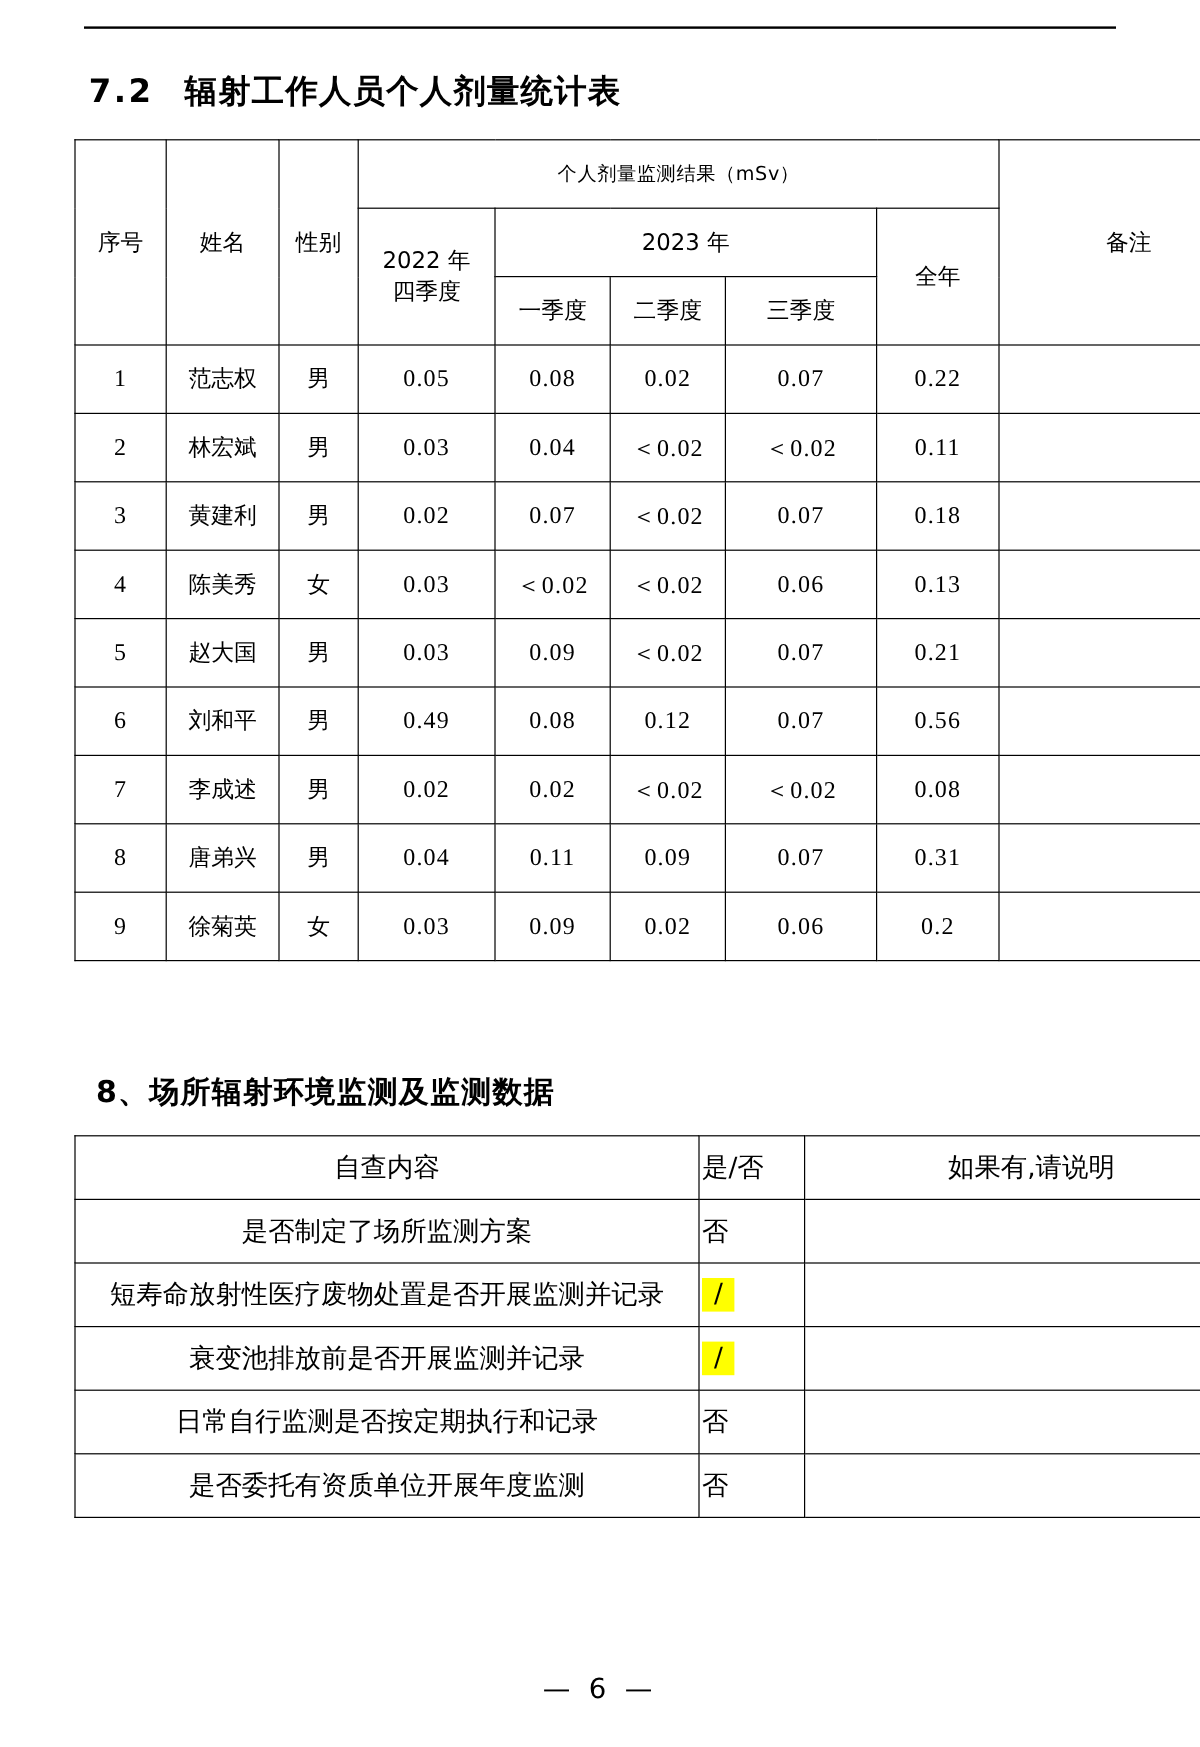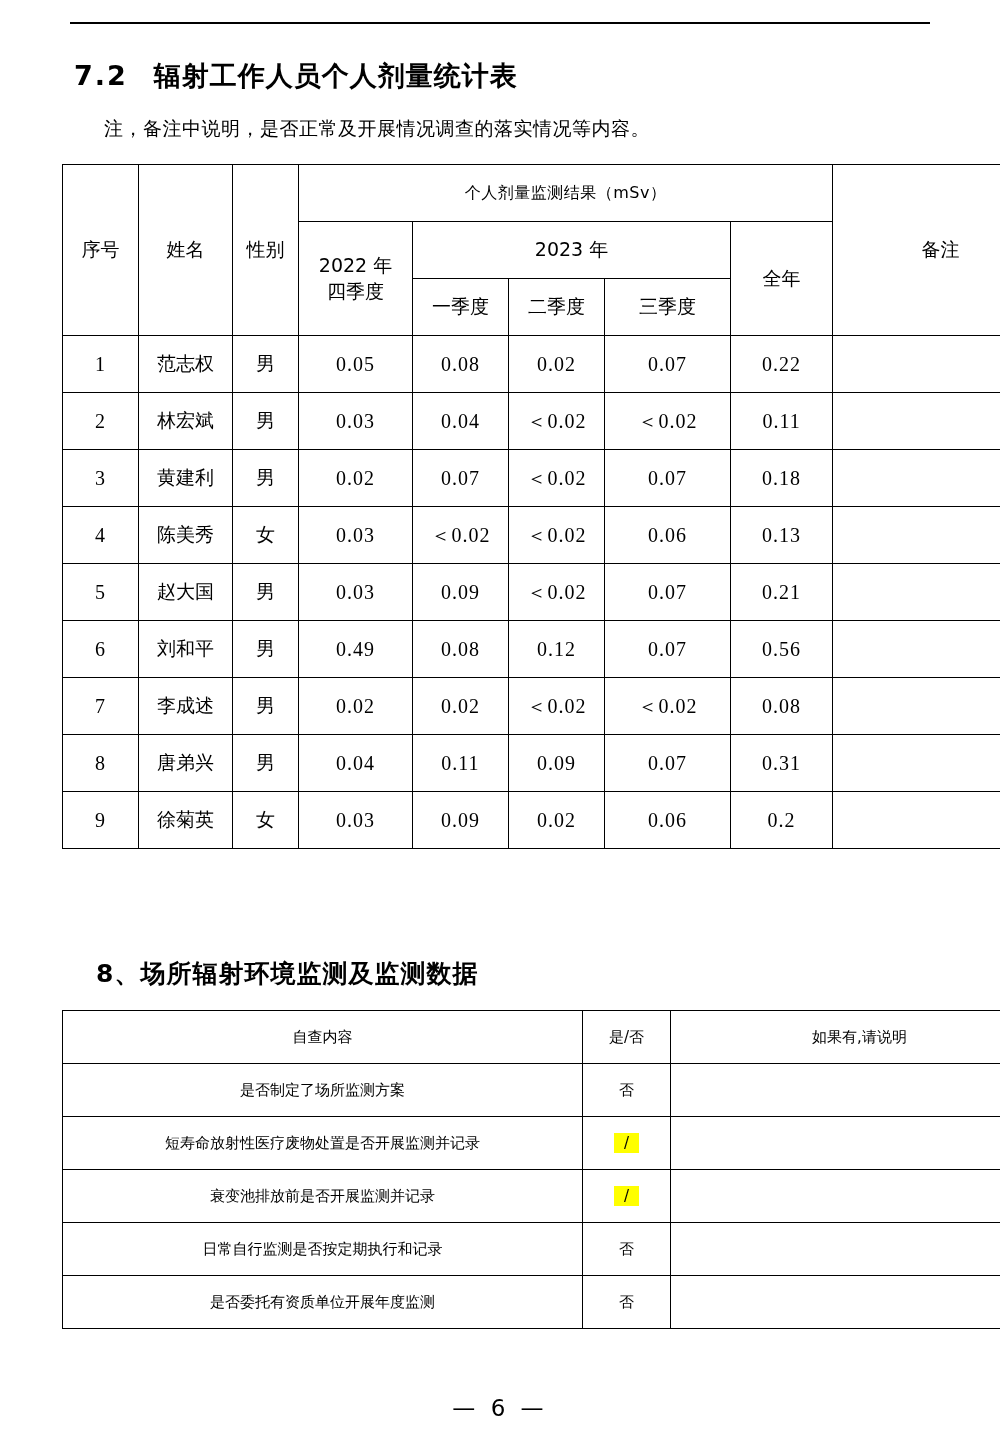--- a/index.html
+++ b/index.html
@@ -84,47 +84,47 @@
     letter-spacing: 0.5px;
   }
   .two-line {
     line-height: 1.35;
   }
 
   .section-title2 {
     font-family: "DejaVu Sans", "Liberation Sans", sans-serif;
     font-size: 25px;
     font-weight: bold;
-    margin: 16px;
+    margin: 0;
     padding-top: 92px;
     padding-left: 10px;
     letter-spacing: 1px;
   }
 
   .check-table {
     margin-top: 20px;
     width: 986px;
     margin-left: -8px;
   }
   .check-table td {
     border: 1.5px solid #000;
     font-family: "DejaVu Sans", "Liberation Sans", sans-serif;
-    font-size: 15px;
+    font-size: 22px;
     padding: 0 2px;
     height: 52px;
     vertical-align: middle;
   }
   .check-table td.c-content {
     text-align: center;
   }
   .check-table td.c-head {
     text-align: center;
   }
   .check-table td.c-yn {
-    text-align: center;
+    text-align: left;
     width: 88px;
   }
   .check-table td.c-exp {
     width: 390px;
   }
   .hl {
     background: #ffff00;
     display: inline-block;
     padding: 2px 10px;
     line-height: 1.1;
@@ -144,21 +144,20 @@
 <body>
 
 <div class="page">
 
   <div class="top-rule"></div>
 
   <h2 class="section-title">
     <span class="num">7.2</span><span class="gap"></span><span>辐射工作人员个人剂量统计表</span>
   </h2>
 
-  <p class="note">注，备注中说明，是否正常及开展情况调查的落实情况等内容。</p>
 
   <table class="dose-table">
     <colgroup>
       <col style="width:76px">
       <col style="width:94px">
       <col style="width:66px">
       <col style="width:114px">
       <col style="width:96px">
       <col style="width:96px">
       <col style="width:126px">

